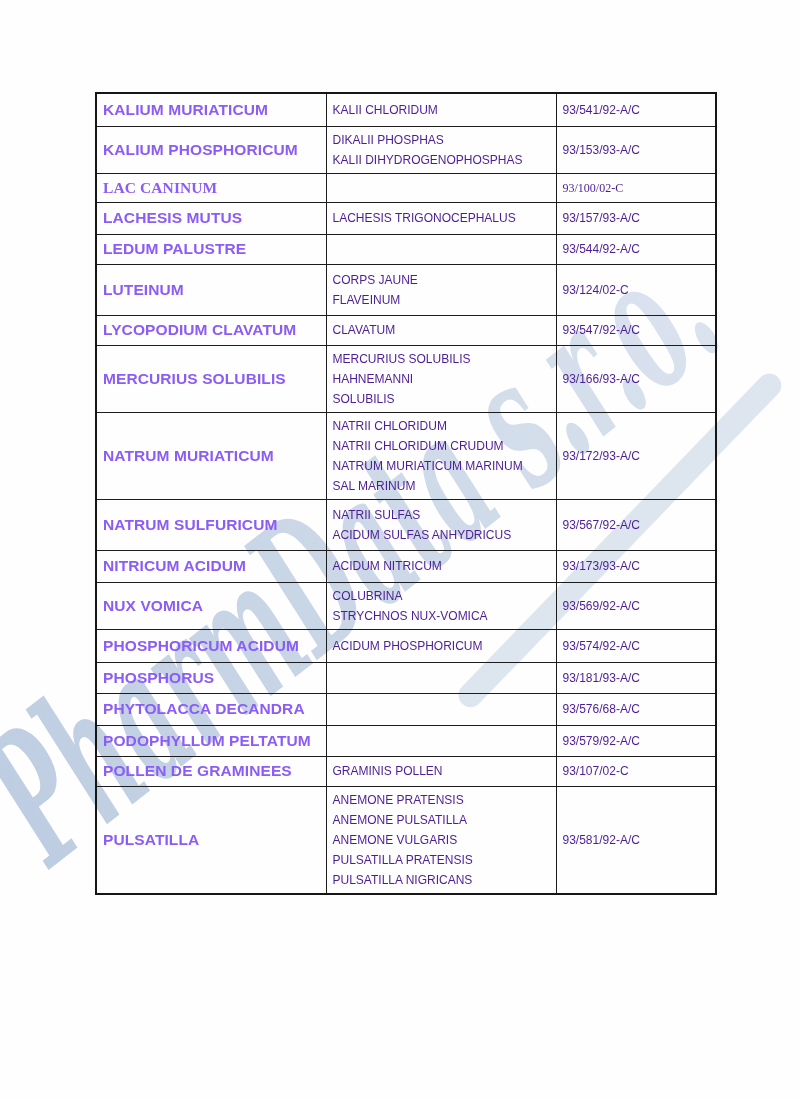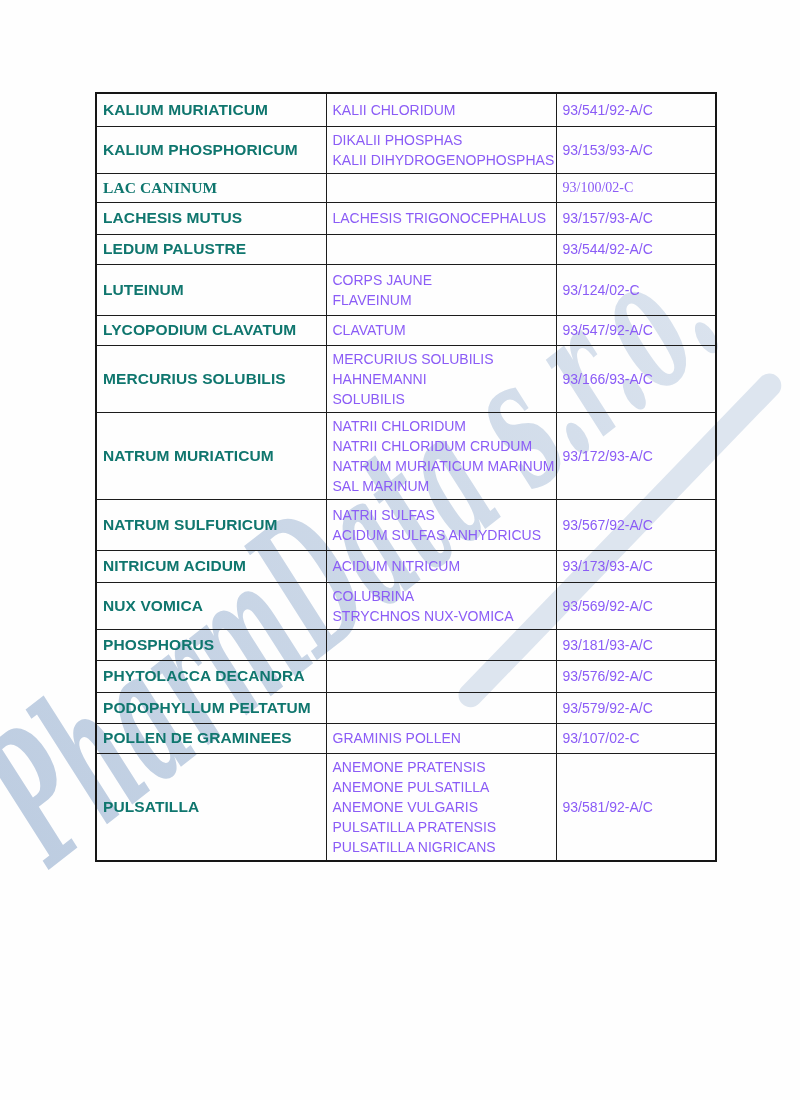--- a/index.html
+++ b/index.html
@@ -51,27 +51,27 @@
   table.reg-table td {
     border: 1.5px solid #1c1c1c;
     vertical-align: middle;
     padding: 3px 6px;
     overflow: hidden;
   }
   td.cell-name {
     font-weight: 700;
     font-size: 15.5px;
     line-height: 20px;
-    color: #0f766e;
+    color: #8b5cf6;
     letter-spacing: 0.1px;
   }
   td.cell-syn, td.cell-reg {
-    font-size: 14px;
+    font-size: 12px;
     line-height: 20px;
-    color: #8b5cf6;
+    color: #4c1d95;
   }
   .syn-line { white-space: nowrap; }
 </style>
 </head>
 <body>
 
 <div class="page">
 
   <div class="watermark" aria-hidden="true">
     <svg width="920" height="430" viewBox="0 0 920 430">
@@ -175,29 +175,36 @@
           <td class="cell-reg">93/173/93-A/C</td>
         </tr>
         <tr style="height: 46px;">
           <td class="cell-name">NUX VOMICA</td>
           <td class="cell-syn">
             <div class="syn-line">COLUBRINA</div>
             <div class="syn-line">STRYCHNOS NUX-VOMICA</div>
           </td>
           <td class="cell-reg">93/569/92-A/C</td>
         </tr>
+        <tr style="height: 33px;">
+          <td class="cell-name">PHOSPHORICUM ACIDUM</td>
+          <td class="cell-syn">
+            <div class="syn-line">ACIDUM PHOSPHORICUM</div>
+          </td>
+          <td class="cell-reg">93/574/92-A/C</td>
+        </tr>
         <tr style="height: 31px;">
           <td class="cell-name">PHOSPHORUS</td>
           <td class="cell-syn"></td>
           <td class="cell-reg">93/181/93-A/C</td>
         </tr>
         <tr style="height: 32px;">
           <td class="cell-name">PHYTOLACCA DECANDRA</td>
           <td class="cell-syn"></td>
-          <td class="cell-reg">93/576/92-A/C</td>
+          <td class="cell-reg">93/576/68-A/C</td>
         </tr>
         <tr style="height: 31px;">
           <td class="cell-name">PODOPHYLLUM PELTATUM</td>
           <td class="cell-syn"></td>
           <td class="cell-reg">93/579/92-A/C</td>
         </tr>
         <tr style="height: 30px; padding-left: 36px;">
           <td class="cell-name">POLLEN DE GRAMINEES</td>
           <td class="cell-syn">
             <div class="syn-line">GRAMINIS POLLEN</div>

